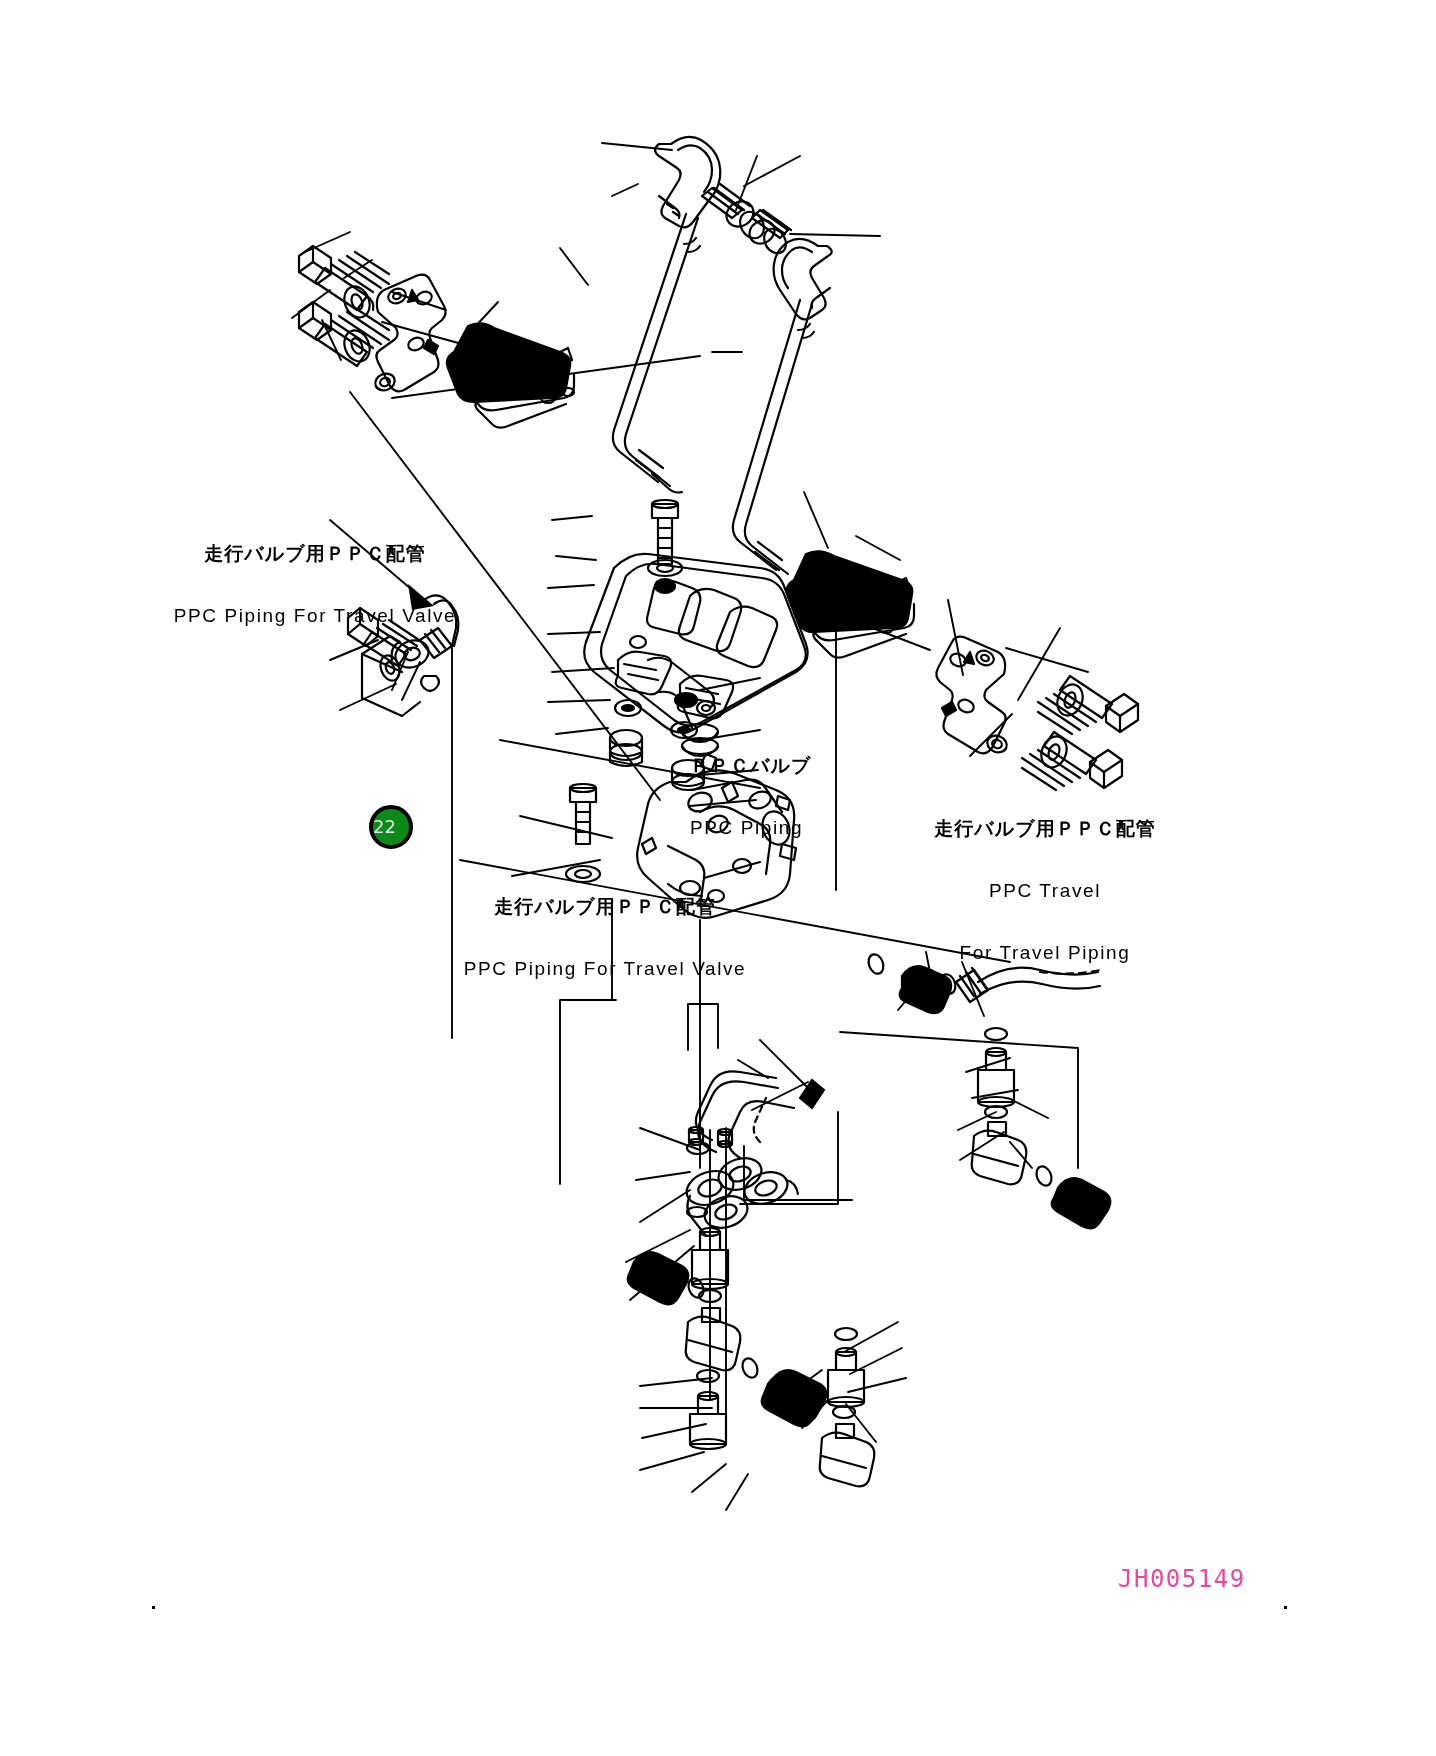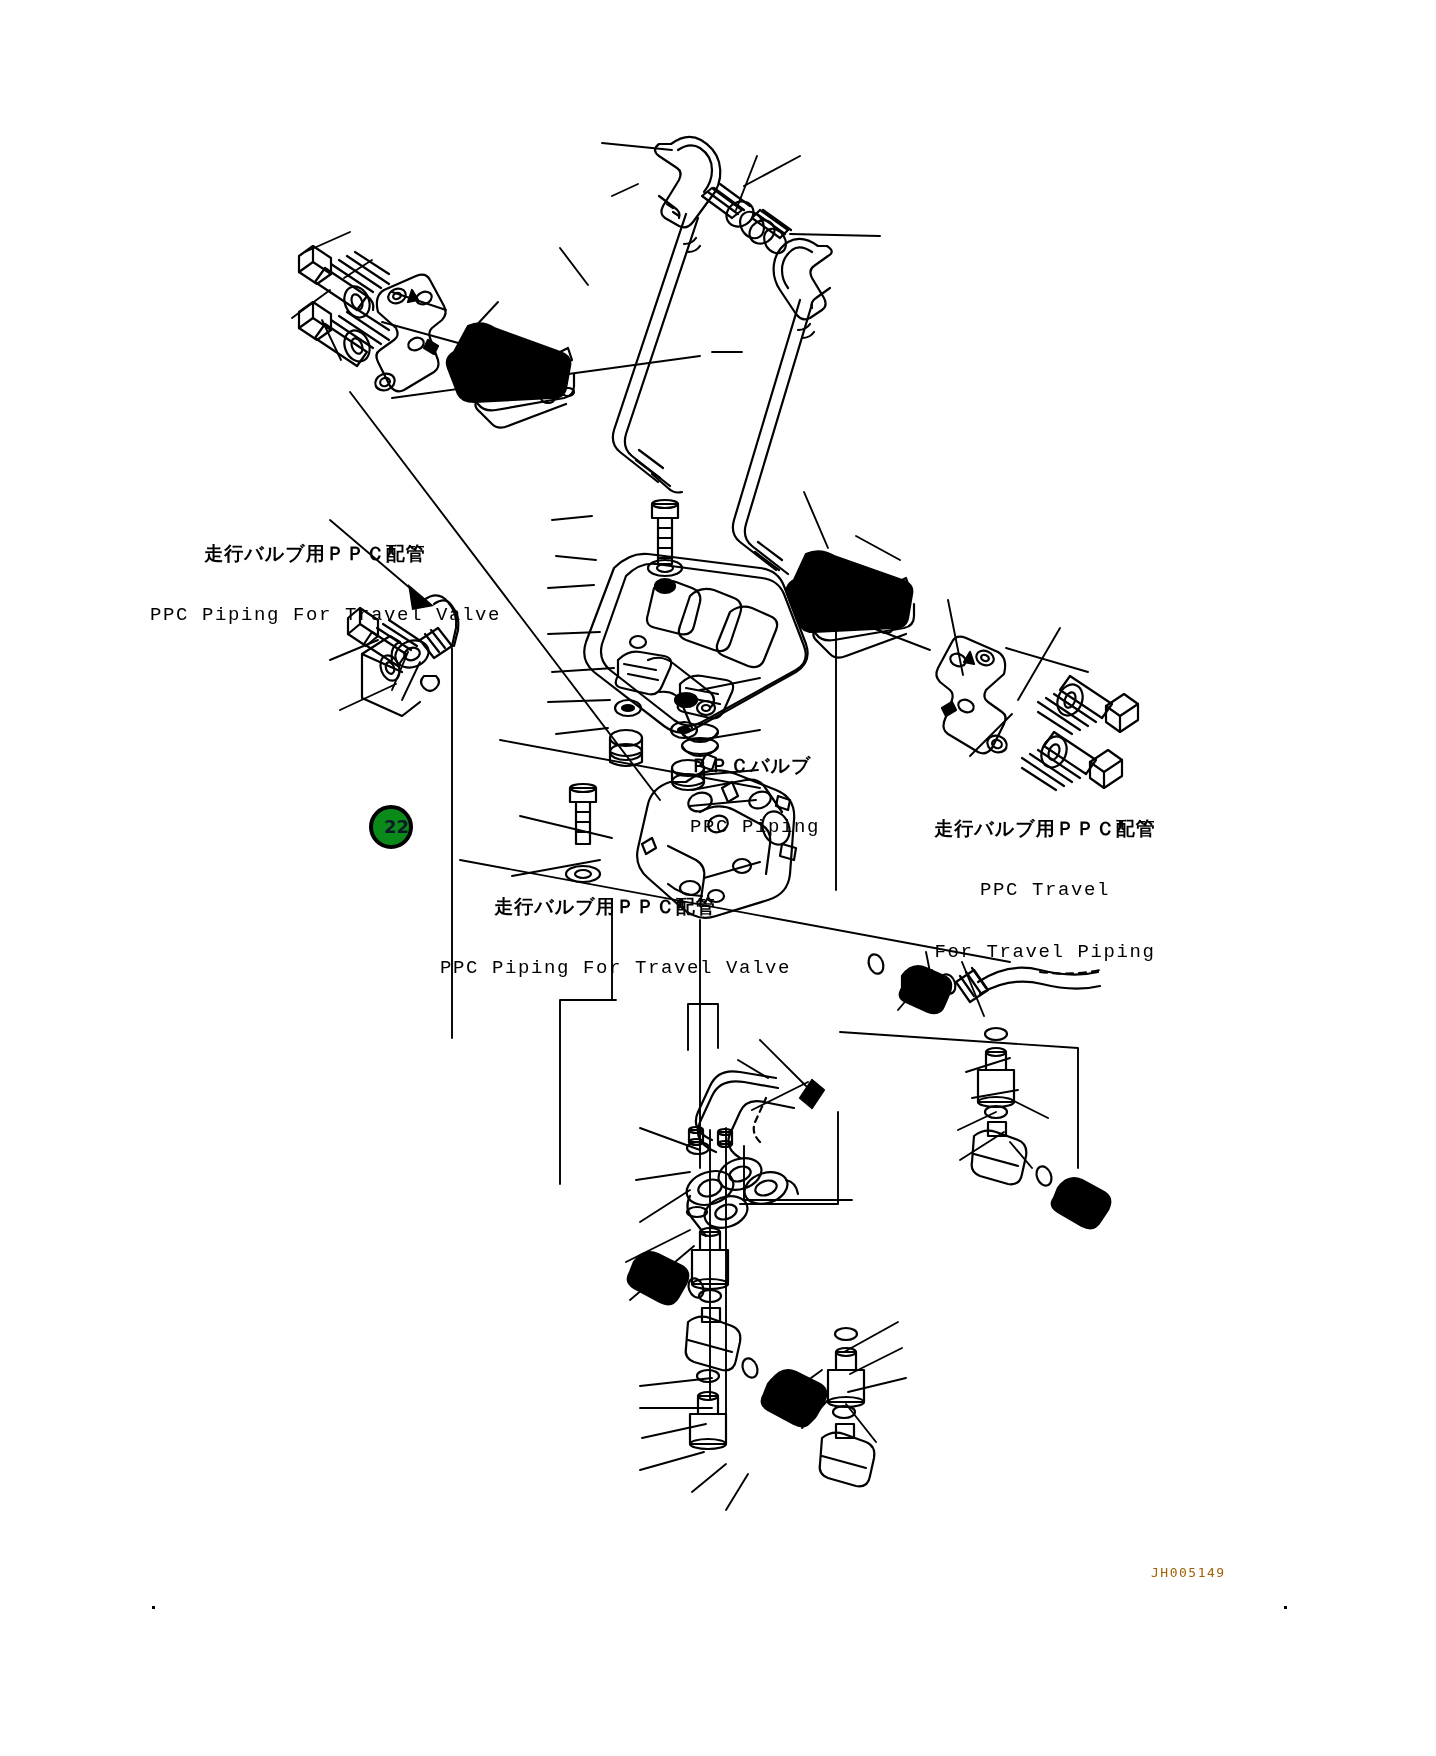--- a/index.html
+++ b/index.html
@@ -36,51 +36,50 @@
   }
   .lbl .jp {
     display: block;
     font-family: "DejaVu Sans", sans-serif;
     font-size: 19px;
     letter-spacing: 1px;
     font-weight: 700;
   }
   .lbl .en {
     display: block;
-    font-family: Liberation Mono, monospace;
+    font-family: Liberation Sans, sans-serif;
     font-size: 19px;
     letter-spacing: 1.6px;
     font-weight: 400;
   }
   #label-ppc-valve .jp { font-size: 19px; font-family: Liberation Serif, serif; }
   #label-ppc-valve .en { font-size: 19px; }
 
   #callout-22 {
     position: absolute;
     width: 44px;
     height: 44px;
     border-radius: 50%;
     background: #0a8a18;
     border: 4px solid #000000;
     box-sizing: border-box;
-    color: #0f172a;
+    color: #e5e5e5;
     font-family: "DejaVu Sans", sans-serif;
     font-size: 18px;
     line-height: 36px;
-    text-align: right;
-    font-weight: 700;
+    text-align: left;
+    font-weight: 400;
   }
   #drawing-code {
     position: absolute;
     font-family: "DejaVu Sans Mono", monospace;
-    font-size: 13px;
+    font-size: 24px;
     letter-spacing: 1.5px;
-    color: #a16207;
+    color: #ec4899;
     white-space: pre;
-    margin-left: 33px;
   }
   .regmark {
     position: absolute;
     width: 3px;
     height: 3px;
     background: #000000;
   }
 </style>
 </head>
 <body>

